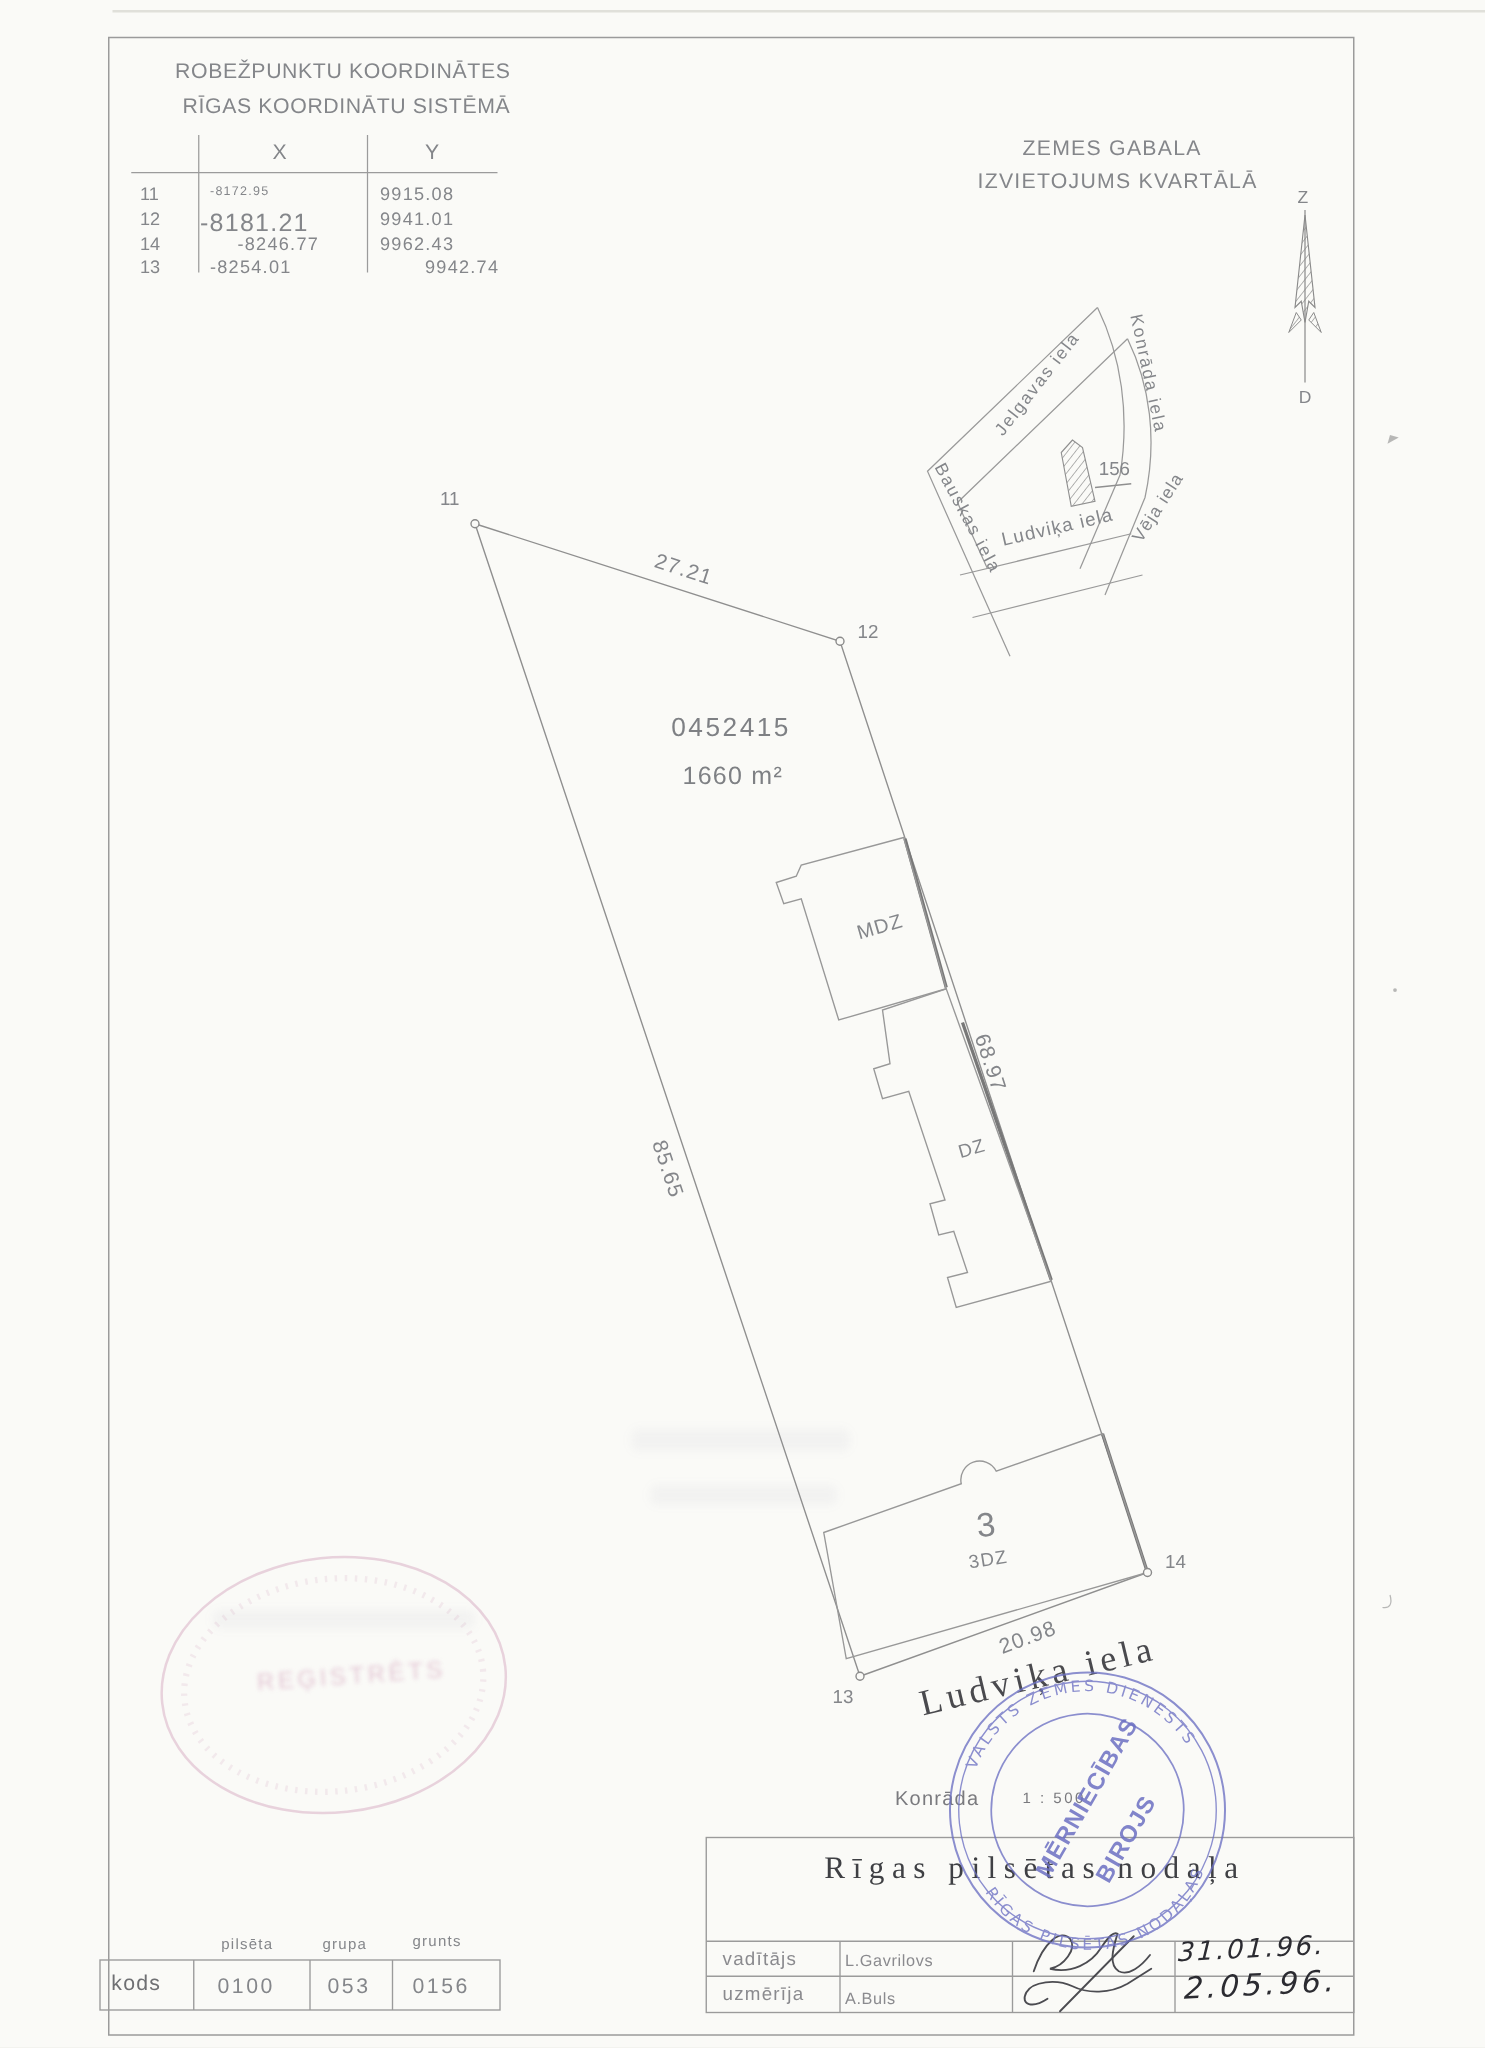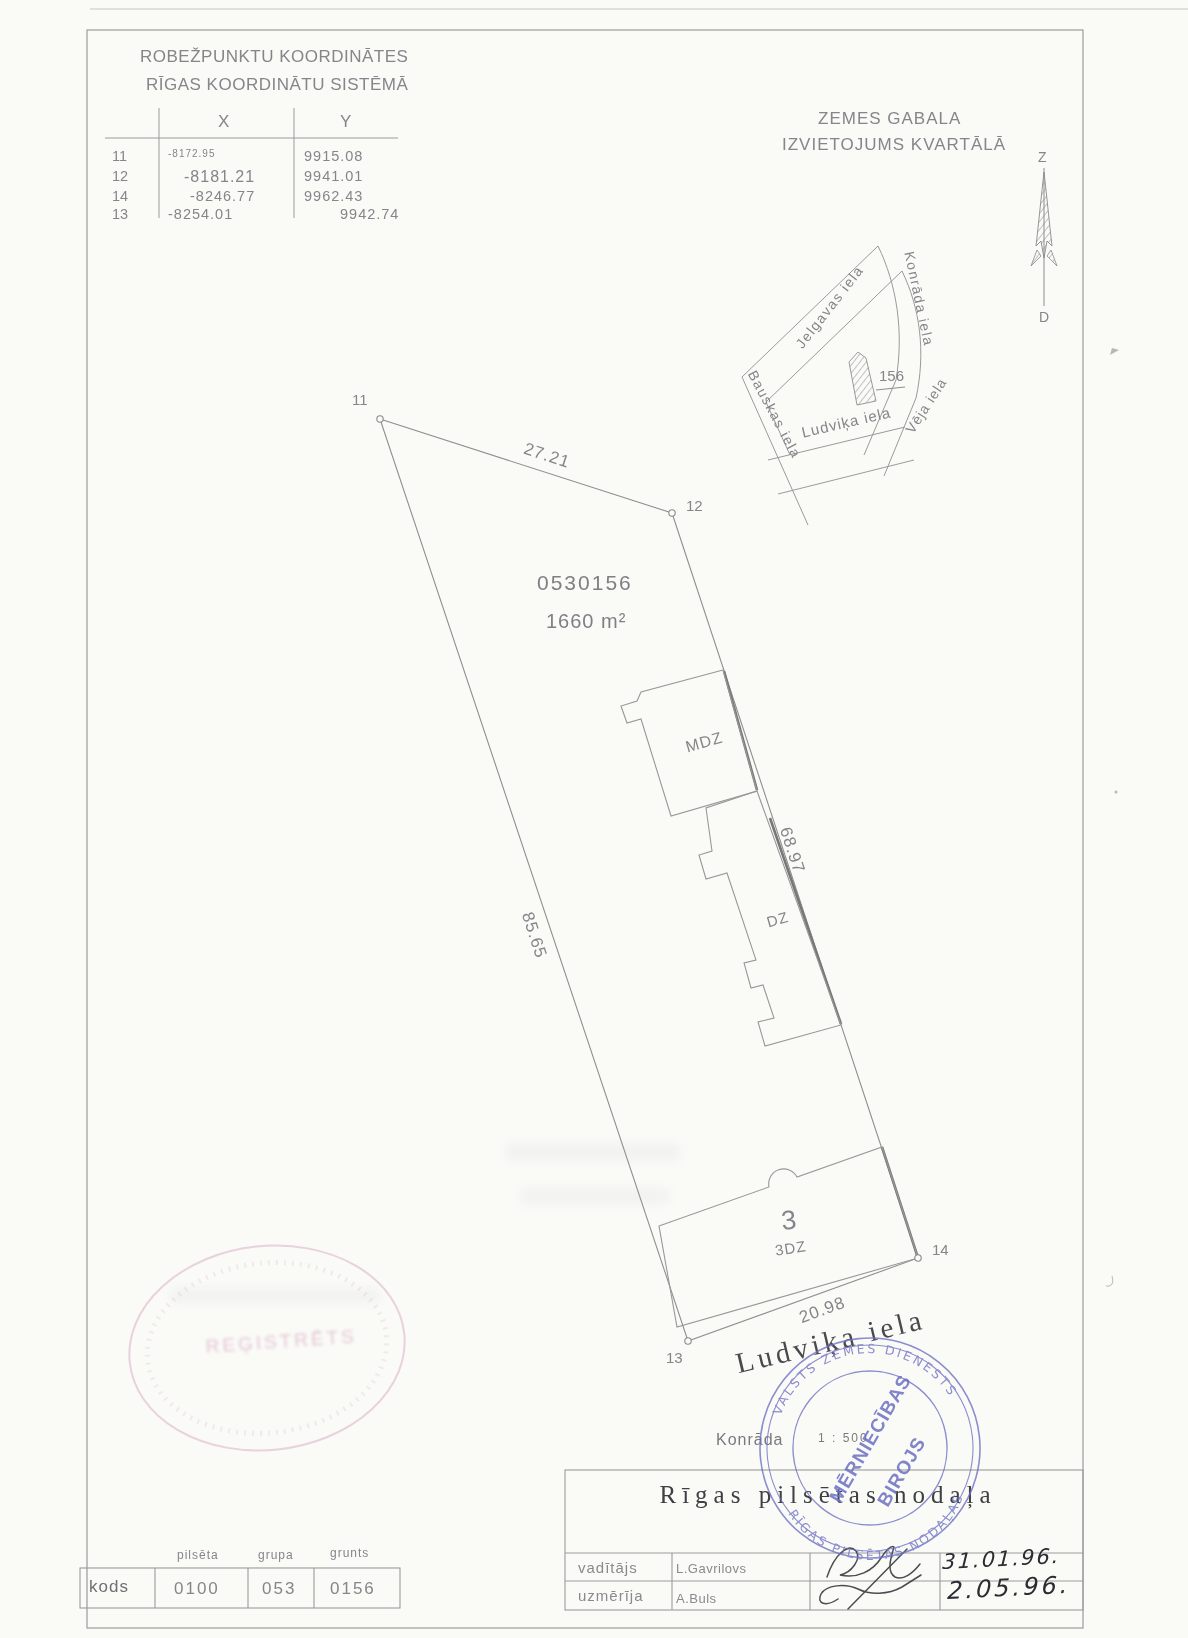--- a/index.html
+++ b/index.html
@@ -115,21 +115,21 @@
 
   <div class="t txt" style="left:140px;top:48px;font-size:17px;letter-spacing:0.5px;">ROBEŽPUNKTU KOORDINĀTES</div>
   <div class="t txt" style="left:146px;top:76px;font-size:17px;letter-spacing:0.5px;">RĪGAS KOORDINĀTU SISTĒMĀ</div>
   <div class="t txt" style="left:218px;top:113px;font-size:17px;">X</div>
   <div class="t txt" style="left:340px;top:113px;font-size:17px;">Y</div>
 
   <div class="t txt" style="left:112px;top:149px;font-size:14.5px;">11</div>
   <div class="t txt" style="left:168px;top:149px;font-size:10px;letter-spacing:1px;">-8172.95</div>
   <div class="t txt" style="left:304px;top:149px;font-size:14.5px;letter-spacing:1px;">9915.08</div>
   <div class="t txt" style="left:112px;top:169px;font-size:14.5px;">12</div>
-  <div class="t txt" style="left:184px;top:169px;font-size:16px;letter-spacing:1px;">-8181.21</div>
+  <div class="t txt" style="left:160px;top:169px;font-size:20px;letter-spacing:1px;">-8181.21</div>
   <div class="t txt" style="left:304px;top:169px;font-size:14.5px;letter-spacing:1px;">9941.01</div>
   <div class="t txt" style="left:112px;top:189px;font-size:14.5px;">14</div>
   <div class="t txt" style="left:168px;top:189px;font-size:14.5px;letter-spacing:1px;margin-left:22px;">-8246.77</div>
   <div class="t txt" style="left:304px;top:189px;font-size:14.5px;letter-spacing:1px;">9962.43</div>
   <div class="t txt" style="left:112px;top:207px;font-size:14.5px;">13</div>
   <div class="t txt" style="left:168px;top:207px;font-size:14.5px;letter-spacing:1px;">-8254.01</div>
   <div class="t txt" style="left:304px;top:207px;font-size:14.5px;letter-spacing:1px;margin-left:36px;">9942.74</div>
 
   <div class="t txt" style="left:818px;top:110px;font-size:17px;letter-spacing:1px;">ZEMES GABALA</div>
   <div class="t txt" style="left:782px;top:136px;font-size:17px;letter-spacing:1px;">IZVIETOJUMS KVARTĀLĀ</div>
@@ -145,21 +145,21 @@
   <div class="t txt" style="left:352px;top:392px;font-size:15px;">11</div>
   <div class="t txt" style="left:686px;top:498px;font-size:15px;">12</div>
   <div class="t txt" style="left:666px;top:1350px;font-size:15px;">13</div>
   <div class="t txt" style="left:932px;top:1242px;font-size:15px;">14</div>
 
   <div class="t txt" style="left:527px;top:440px;font-size:17px;letter-spacing:1px;transform:rotate(18deg);">27.21</div>
   <div class="t txt" style="left:793px;top:825px;font-size:17px;letter-spacing:1px;transform:rotate(72deg);">68.97</div>
   <div class="t txt" style="left:535px;top:910px;font-size:17px;letter-spacing:1px;transform:rotate(72deg);">85.65</div>
   <div class="t txt" style="left:797px;top:1310px;font-size:17px;letter-spacing:1px;transform:rotate(-20deg);">20.98</div>
 
-  <div class="t txt" style="left:537px;top:572px;font-size:21px;letter-spacing:2px;color:#7e8084;">0530156</div>
+  <div class="t txt" style="left:537px;top:572px;font-size:21px;letter-spacing:2px;color:#7e8084;">0452415</div>
   <div class="t txt" style="left:546px;top:611px;font-size:20px;letter-spacing:1px;color:#7e8084;">1660 m²</div>
 
   <div class="t txt" style="left:684px;top:740px;font-size:16px;letter-spacing:1px;transform:rotate(-16deg);">MDZ</div>
   <div class="t txt" style="left:765px;top:915px;font-size:15px;letter-spacing:1px;transform:rotate(-16deg);">DZ</div>
   <div class="t txt" style="left:780px;top:1208px;font-size:27px;transform:rotate(-6deg);">3</div>
   <div class="t txt" style="left:774px;top:1243px;font-size:15px;letter-spacing:1px;transform:rotate(-9deg);">3DZ</div>
 
   <div class="t ts txt" style="left:733px;top:1350px;font-size:29px;letter-spacing:4px;color:#4a4a4e;transform:rotate(-13.5deg);">Ludviķa iela</div>
 
   <div class="t txt" style="left:716px;top:1432px;font-size:16px;letter-spacing:1px;color:#7a7a7e;">Konrāda</div>

